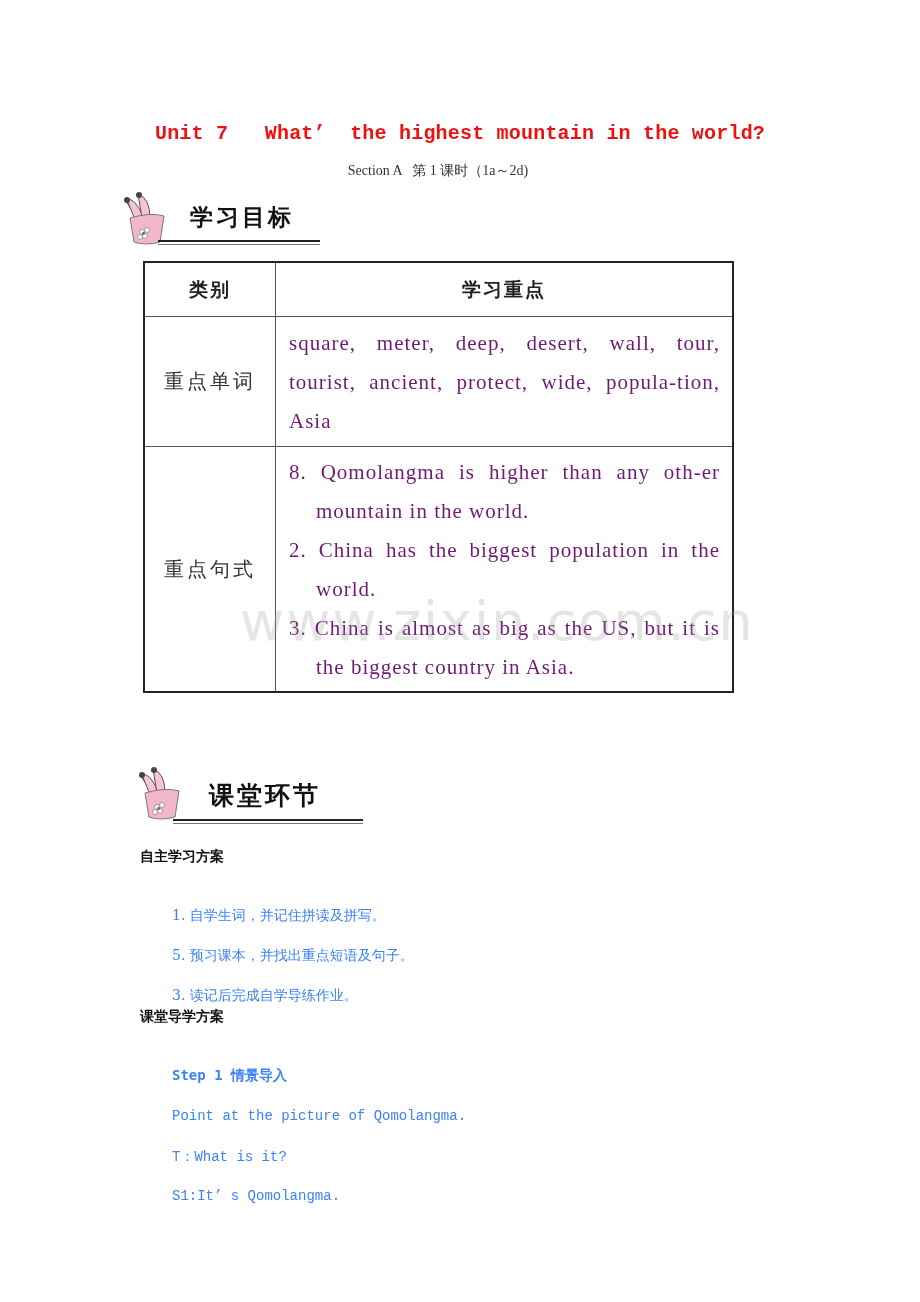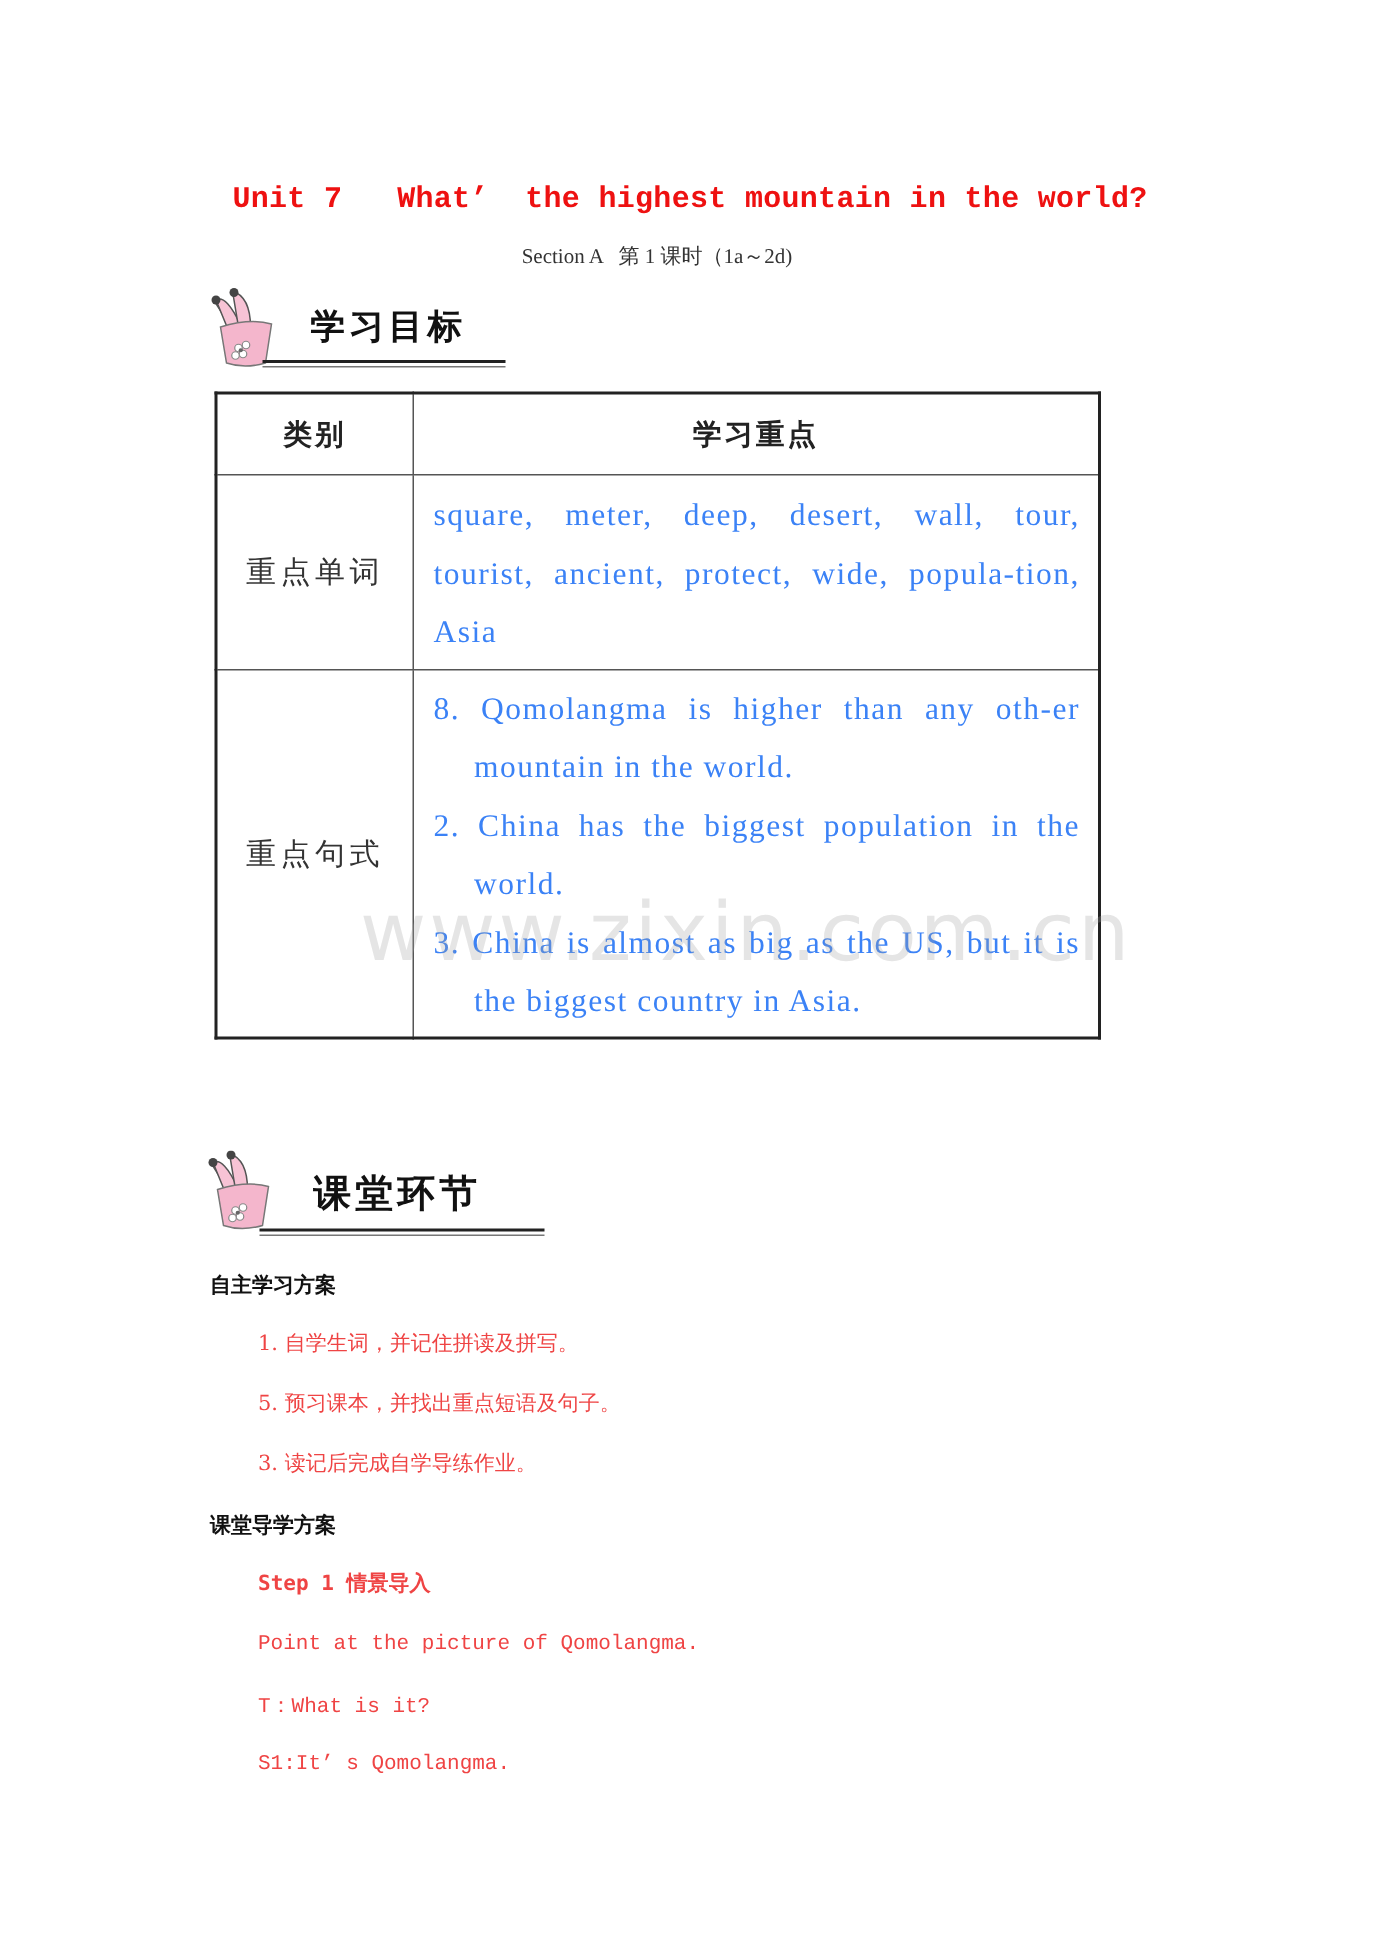--- a/index.html
+++ b/index.html
@@ -20,42 +20,42 @@
   .banner .rule2 { position: absolute; left: 38px; height: 1px; background: #777; }
 
   table.goals { position: absolute; left: 143px; top: 261px; width: 591px;
                 border-collapse: collapse; border: 2px solid #222; }
   table.goals td, table.goals th { border: 1px solid #555; }
   table.goals th { height: 51px; font-family: "DejaVu Sans", sans-serif; font-size: 19px;
                    font-weight: bold; color: #222; letter-spacing: 2px; }
   table.goals th.c1 { width: 128px; }
   table.goals td.cat { text-align: center; font-family: "DejaVu Serif", serif; font-size: 20px;
                        color: #333; letter-spacing: 3px; }
-  table.goals td.content { font-family: "Liberation Serif", serif; font-size: 21px; color: #3b82f6;
+  table.goals td.content { font-family: "Liberation Serif", serif; font-size: 21px; color: #701a75;
                            line-height: 39px; padding: 6px 12px 4px 13px; letter-spacing: 1px;
                            text-align: justify; }
   .sent { display: block; padding-left: 27px; text-indent: -27px; }
 
   .watermark { position: absolute; left: 240px; top: 590px; font-family: "DejaVu Sans", sans-serif;
                font-size: 54px; color: rgba(160,160,160,0.28); letter-spacing: 2px; pointer-events: none; }
 
   .h-bold { position: absolute; left: 140px; font-family: "DejaVu Sans", sans-serif; font-size: 14px;
             font-weight: bold; color: #111; }
-  .p { position: absolute; left: 172px; font-family: "DejaVu Serif", serif; font-size: 14px; color: #ef4444;
-       white-space: pre; }
+  .p { position: absolute; left: 172px; font-family: "DejaVu Serif", serif; font-size: 14px; color: #3b82f6;
+       white-space: pre; margin-top: 20px; }
   .p.mono { font-family: "Liberation Mono", monospace; }
   .p.bold { font-weight: bold; font-family: "DejaVu Sans Mono", monospace; }
 </style>
 </head>
 <body>
 
 <div class="title">Unit 7   What’  the highest mountain in the world?</div>
 <div class="subtitle">Section A   第 1 课时（1a～2d)</div>
 
-<div class="banner" style="left:137px; top:192px; width:200px;">
+<div class="banner" style="left:120px; top:192px; width:200px;">
   <svg class="cup" viewBox="0 0 56 56">
     <line x1="6" y1="8" x2="20" y2="30" stroke="#555" stroke-width="2"></line>
     <path d="M7 8 Q14 4 24 26 L16 30 Z" fill="#f7c3d5" stroke="#555" stroke-width="1"></path>
     <circle cx="7" cy="8" r="3" fill="#444"></circle>
     <path d="M18 2 Q30 6 30 26 L22 26 Z" fill="#f7c3d5" stroke="#555" stroke-width="1"></path>
     <circle cx="19" cy="3" r="3" fill="#444"></circle>
     <path d="M10 26 Q30 20 44 24 L40 50 Q26 54 14 50 Z" fill="#f4b6cc" stroke="#777" stroke-width="1"></path>
     <circle cx="22" cy="40" r="2.5" fill="#fff" stroke="#888" stroke-width="0.8"></circle>
     <circle cx="27" cy="38" r="2.5" fill="#fff" stroke="#888" stroke-width="0.8"></circle>
     <circle cx="25" cy="44" r="2.5" fill="#fff" stroke="#888" stroke-width="0.8"></circle>

